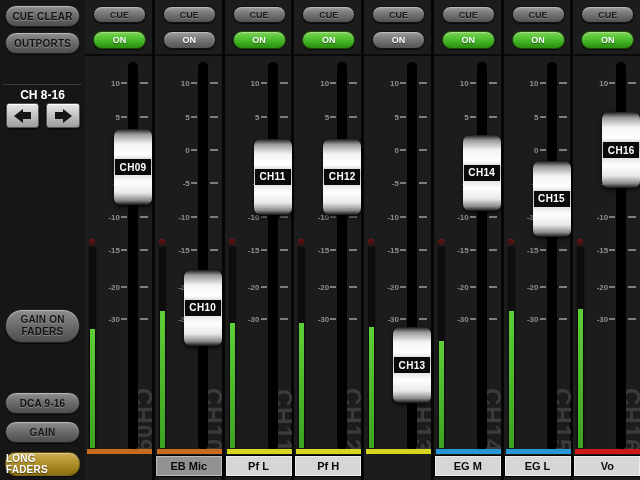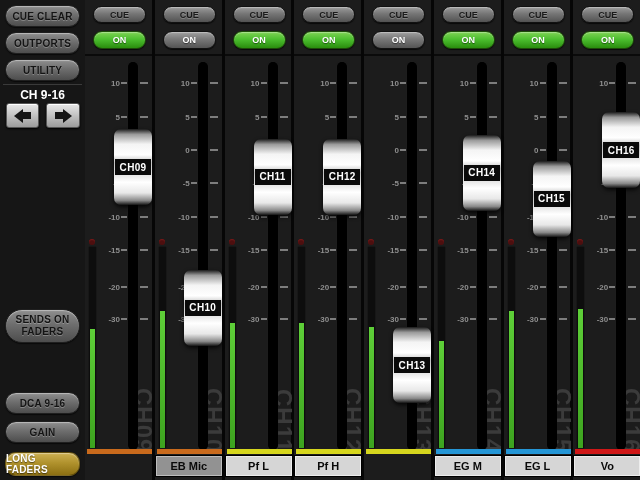--- a/index.html
+++ b/index.html
@@ -89,37 +89,36 @@
   }
   .namebox.onbg{background:#d6d6d6;}
   .namebox.offbg{background:#929292;border-color:#bdbdbd;}
 </style>
 </head>
 <body>
 
 <div class="sidebar">
   <div class="sbtn" style="top:5px">CUE CLEAR</div>
   <div class="sbtn" style="top:32px">OUTPORTS</div>
-  <div class="sbtn" style="top:59px">UTILITY</div>
   <div class="side-divider"></div>
-  <div class="bank-label">CH 9-16</div>
+  <div class="bank-label">CH 8-16</div>
   <div class="arrow-btn" style="left:6px;width:33px">
     <span class="arr">
         <span class="tri-l"></span>
         <span class="stem"></span>
       </span>
   </div>
   <div class="arrow-btn" style="left:46px;width:34px">
     <span class="arr">
         <span class="stem"></span>
         <span class="tri-r"></span>
       </span>
   </div>
   <div class="sbtn tall" style="top:309px">
-    <span>SENDS ON</span>
+    <span>GAIN ON</span>
     <span>FADERS</span>
   </div>
   <div class="sbtn" style="top:392px">DCA 9-16</div>
   <div class="sbtn gold" style="top:452px;height:24px">LONG FADERS</div>
   <div class="sbtn" style="top:421px">GAIN</div>
 </div>
 
 <div class="main" id="strips">
     <div class="strip">
       <div class="chbtn cue-btn">CUE</div>

